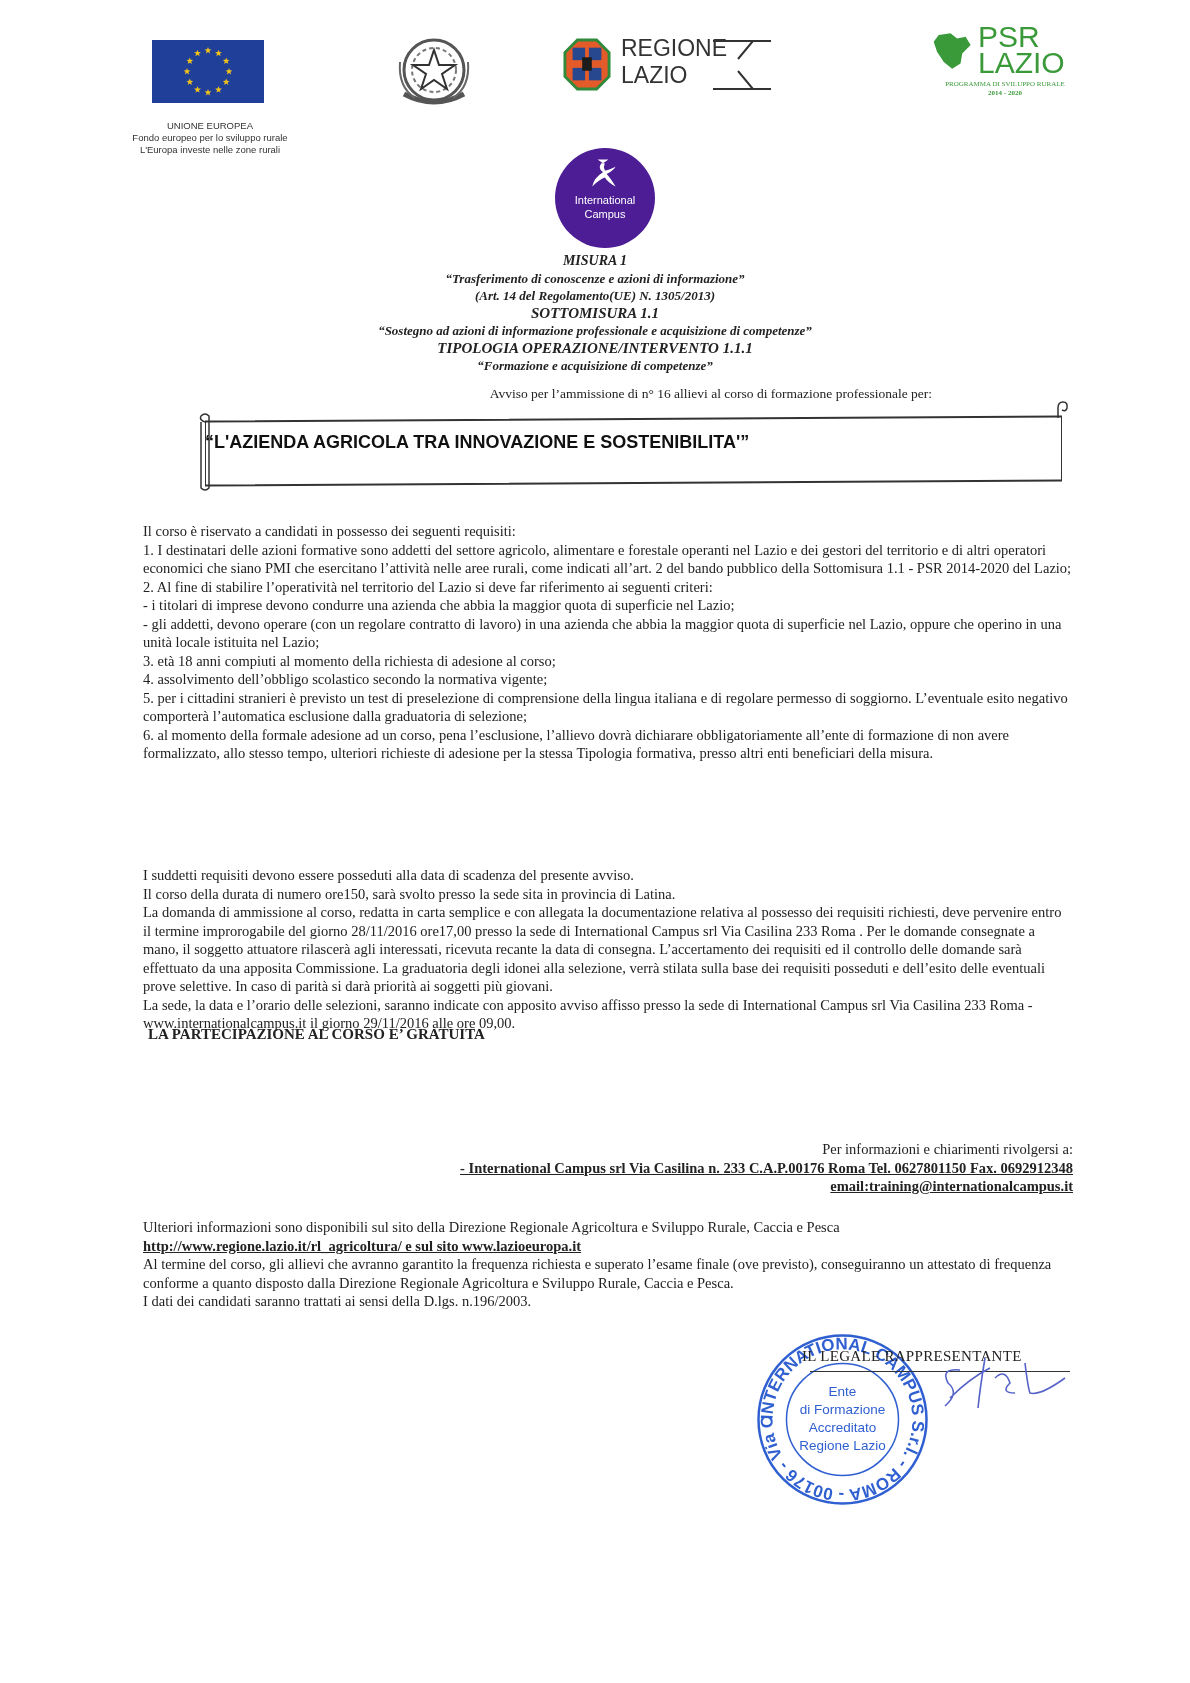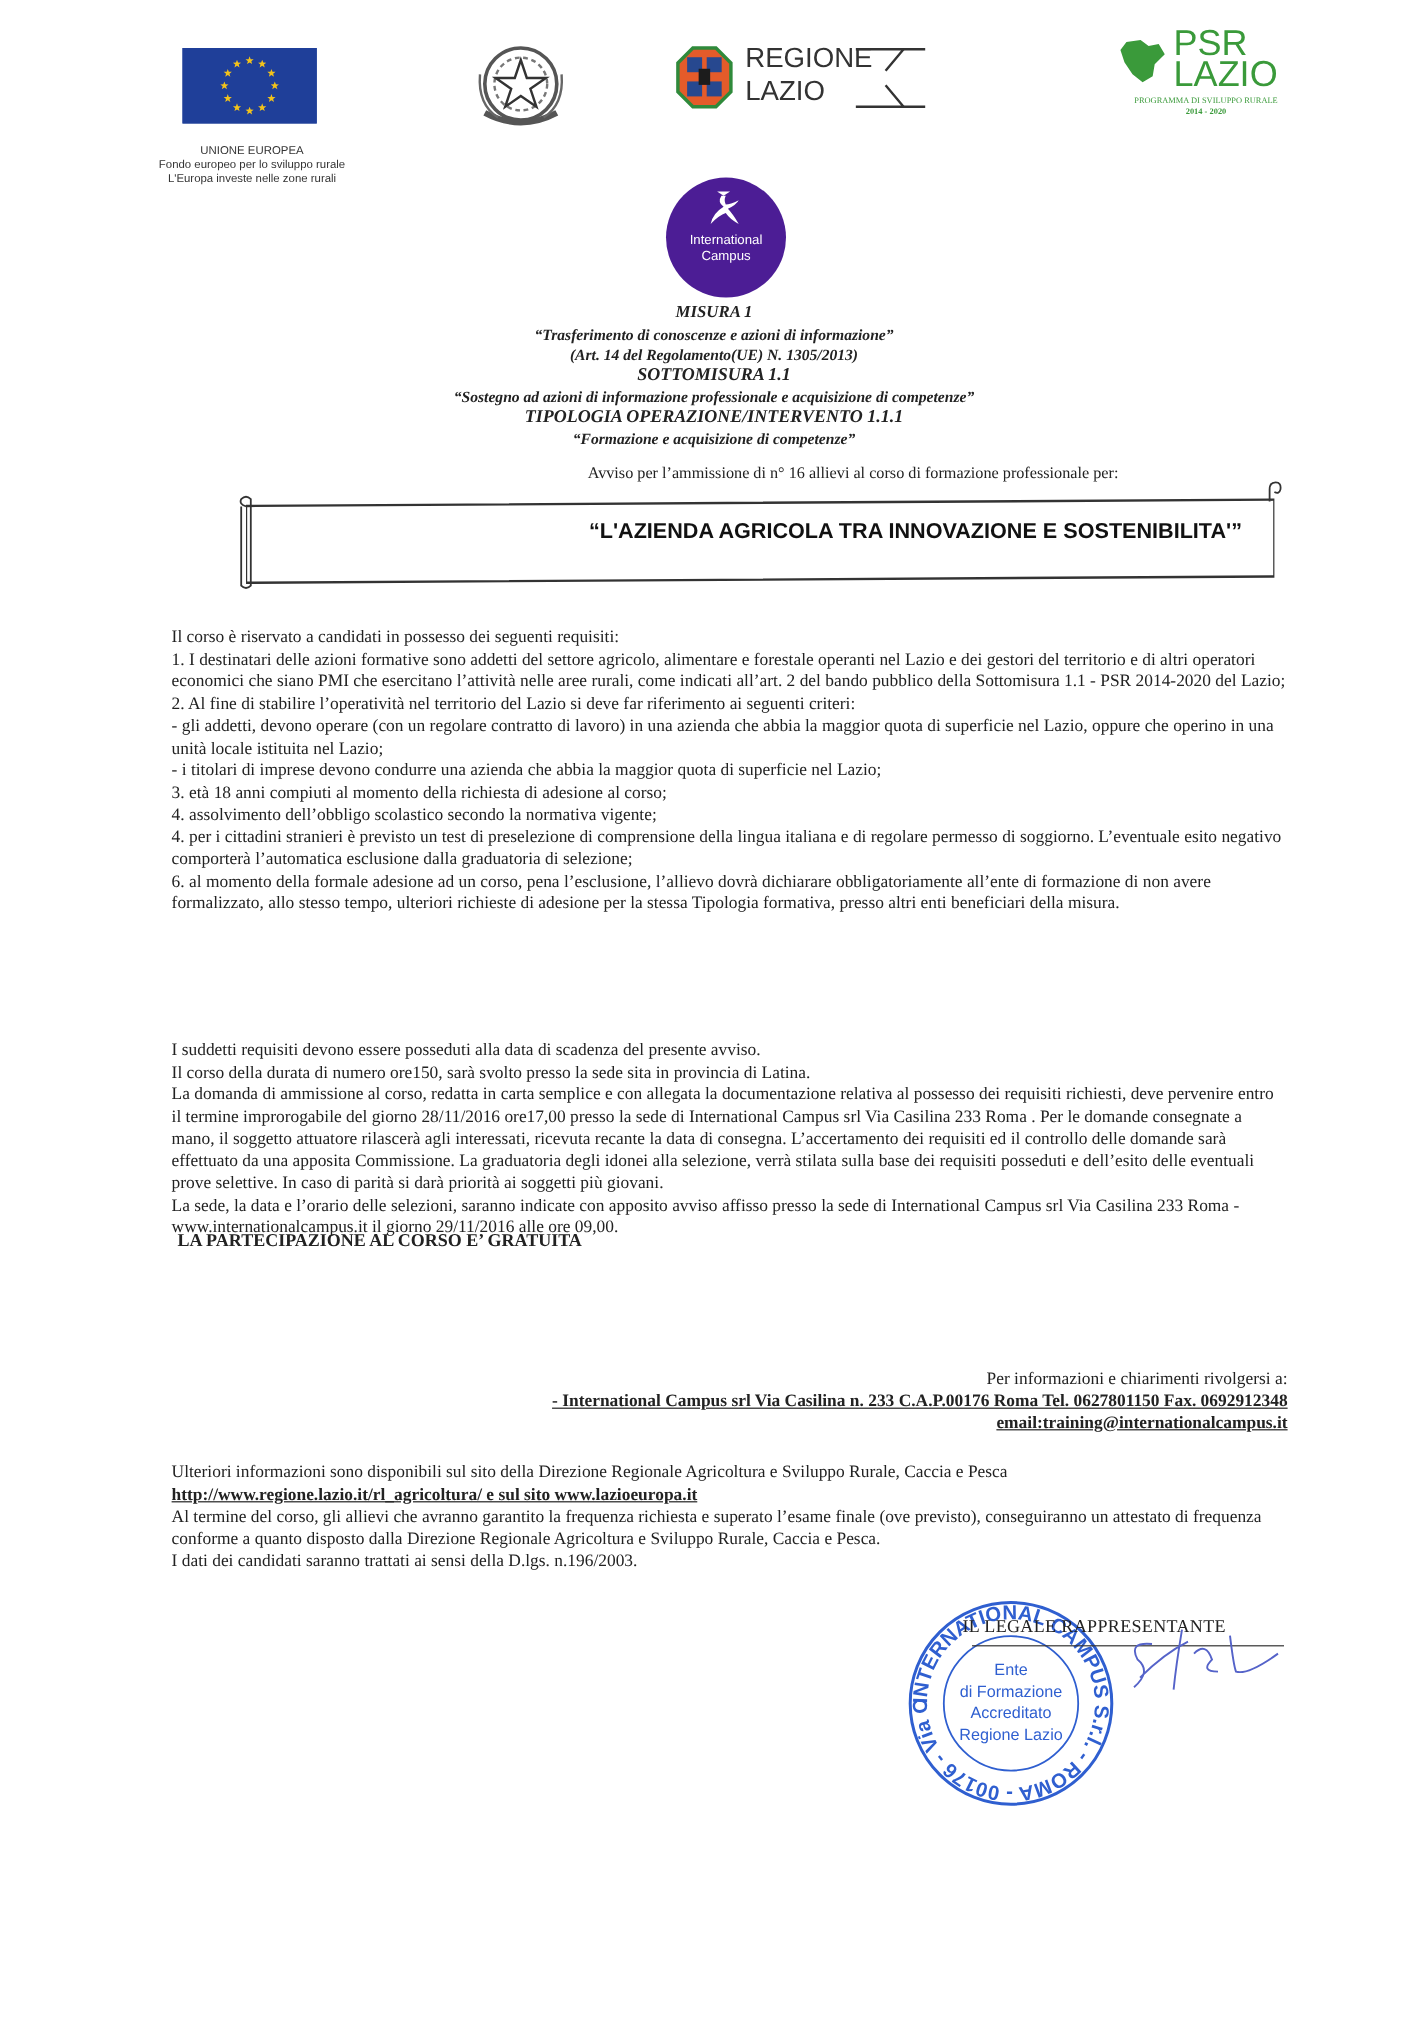--- a/index.html
+++ b/index.html
@@ -20,21 +20,21 @@
   
   .header-block { left: 200px; top: 252px; width: 790px; text-align: center; font-style: italic; font-weight: bold; font-size: 13px; line-height: 17.5px; }
   .header-block .misura { font-size: 14px; }
   .header-block .caps { font-size: 15px; }
   .avviso { left: 200px; top: 386px; width: 850px; text-align: right; font-size: 13.5px; padding-right: 0; }
   .avviso-inner { display:inline-block; margin-right: 118px; }
 
   
   .banner { left: 205px; top: 418px; width: 860px; height: 68px; }
   .banner-border { position:absolute; left: 0; top: 0; width: 855px; height: 62px; border-top: 2px solid #333; border-bottom: 2px solid #333; border-left: 1.5px solid #333; border-right: 1.5px solid #333; transform: skewY(-0.35deg); }
-  .banner-title { position:absolute; left: 0; right: 0; top: 14px; text-align: right; font-family: "Liberation Sans", sans-serif; font-weight: bold; font-size: 18px; color: #111; padding-right: 30px; }
+  .banner-title { position:absolute; left: 0; right: 0; top: 14px; text-align: left; font-family: "Liberation Sans", sans-serif; font-weight: bold; font-size: 18px; color: #111; padding-right: 30px; }
 
   
   .body-text { left: 143px; width: 930px; font-size: 14.5px; line-height: 18.5px; color: #222; }
   .body-text p { margin: 0; }
   .sec1 { top: 522px; }
   .sec2 { top: 866px; }
   .free { left: 148px; top: 1026px; font-weight: bold; font-size: 15px; }
   .sec3 { top: 1140px; text-align: right; }
   .bold { font-weight: bold; text-decoration: underline; }
   .sec4 { top: 1218px; }
@@ -150,25 +150,25 @@
   <svg width="16" height="20" style="position:absolute;left:849px;top:-18px;">
     <path d="M4 18 V8 Q4 2 9 2 Q14 2 13 8 Q12 12 8 10" fill="none" stroke="#333" stroke-width="1.5"></path>
   </svg>
   <div class="banner-title">“L'AZIENDA AGRICOLA TRA INNOVAZIONE E SOSTENIBILITA'”</div>
 </div>
 
 <div class="abs body-text sec1">
   <p>Il corso è riservato a candidati in possesso dei seguenti requisiti:</p>
   <p>1. I destinatari delle azioni formative sono addetti del settore agricolo, alimentare e forestale operanti nel Lazio e dei gestori del territorio e di altri operatori economici che siano PMI che esercitano l’attività nelle aree rurali, come indicati all’art. 2 del bando pubblico della Sottomisura 1.1 - PSR 2014-2020 del Lazio;</p>
   <p>2. Al fine di stabilire l’operatività nel territorio del Lazio si deve far riferimento ai seguenti criteri:</p>
+  <p>- i titolari di imprese devono condurre una azienda che abbia la maggior quota di superficie nel Lazio;</p>
   <p>- gli addetti, devono operare (con un regolare contratto di lavoro) in una azienda che abbia la maggior quota di superficie nel Lazio, oppure che operino in una unità locale istituita nel Lazio;</p>
-  <p>- i titolari di imprese devono condurre una azienda che abbia la maggior quota di superficie nel Lazio;</p>
   <p>3. età 18 anni compiuti al momento della richiesta di adesione al corso;</p>
   <p>4. assolvimento dell’obbligo scolastico secondo la normativa vigente;</p>
-  <p>4. per i cittadini stranieri è previsto un test di preselezione di comprensione della lingua italiana e di regolare permesso di soggiorno. L’eventuale esito negativo comporterà l’automatica esclusione dalla graduatoria di selezione;</p>
+  <p>5. per i cittadini stranieri è previsto un test di preselezione di comprensione della lingua italiana e di regolare permesso di soggiorno. L’eventuale esito negativo comporterà l’automatica esclusione dalla graduatoria di selezione;</p>
   <p>6. al momento della formale adesione ad un corso, pena l’esclusione, l’allievo dovrà dichiarare obbligatoriamente all’ente di formazione di non avere formalizzato, allo stesso tempo, ulteriori richieste di adesione per la stessa Tipologia formativa, presso altri enti beneficiari della misura.</p>
 </div>
 
 <div class="abs body-text sec2">
   <p>I suddetti requisiti devono essere posseduti alla data di scadenza del presente avviso.</p>
   <p>Il corso della durata di numero ore150, sarà svolto presso la sede sita in provincia di Latina.</p>
   <p>La domanda di ammissione al corso, redatta in carta semplice e con allegata la documentazione relativa al possesso dei requisiti richiesti, deve pervenire entro il termine improrogabile del giorno 28/11/2016 ore17,00 presso la sede di International Campus srl Via Casilina 233 Roma . Per le domande consegnate a mano, il soggetto attuatore rilascerà agli interessati, ricevuta recante la data di consegna. L’accertamento dei requisiti ed il controllo delle domande sarà effettuato da una apposita Commissione. La graduatoria degli idonei alla selezione, verrà stilata sulla base dei requisiti posseduti e dell’esito delle eventuali prove selettive. In caso di parità si darà priorità ai soggetti più giovani.</p>
   <p>La sede, la data e l’orario delle selezioni, saranno indicate con apposito avviso affisso presso la sede di International Campus srl Via Casilina 233 Roma -www.internationalcampus.it il giorno 29/11/2016 alle ore 09,00.</p>
 </div>
 

